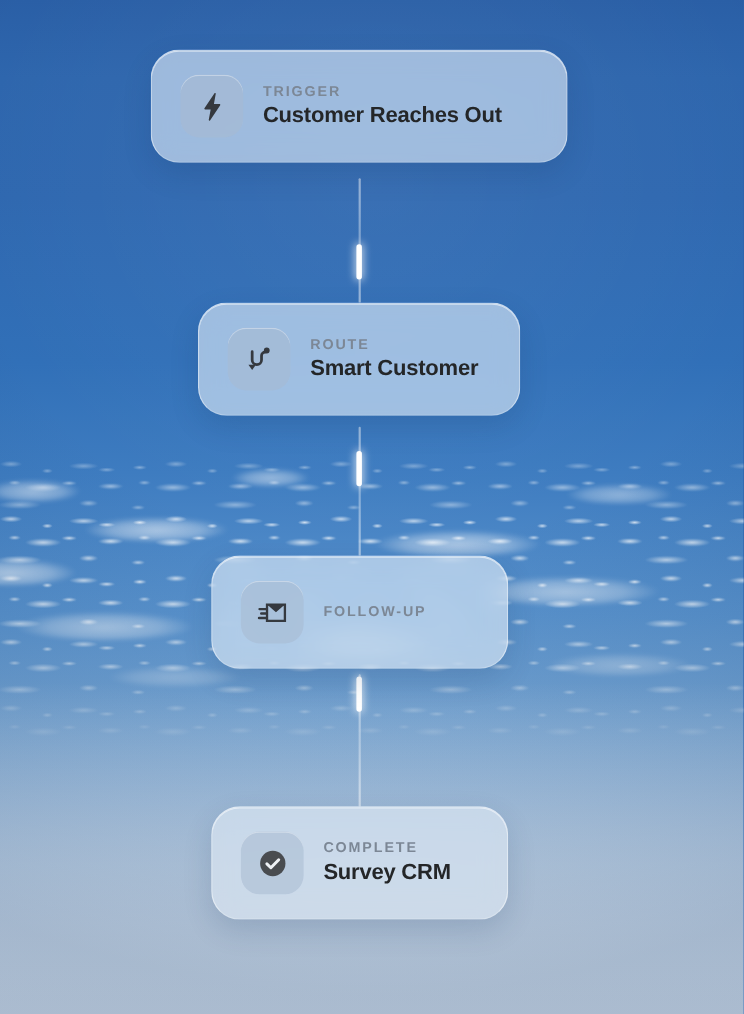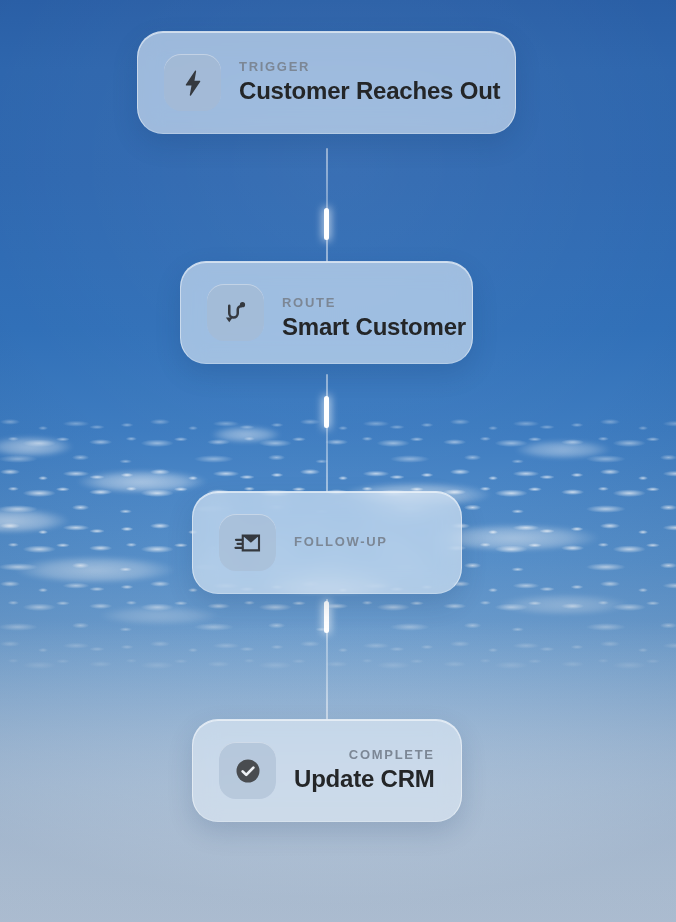--- a/index.html
+++ b/index.html
@@ -100,20 +100,21 @@
   .haze {
     position: absolute;
     left: 0; right: 0;
     background: linear-gradient(180deg, rgba(255,255,255,0) 0%, rgba(226,236,246,0.55) 55%, rgba(222,232,243,0.85) 100%);
   }
 
   
   #flow {
     position: absolute;
     inset: 0;
+    margin-top: 14px;
   }
 
   .connector {
     position: absolute;
     width: 2px;
     background: linear-gradient(180deg, rgba(255,255,255,0.50) 0%, rgba(255,255,255,0.34) 50%, rgba(255,255,255,0.50) 100%);
     border-radius: 1px;
   }
   .pulse {
     position: absolute;
@@ -163,21 +164,21 @@
   .eyebrow {
     font-size: 13px;
     font-weight: 700;
     letter-spacing: 1.7px;
     color: #7c8795;
     text-transform: uppercase;
     line-height: 1.1;
     white-space: nowrap;
   }
   .title {
-    font-size: 24px;
+    font-size: 20px;
     font-weight: 700;
     color: #242628;
     letter-spacing: -0.2px;
     line-height: 1.15;
     white-space: nowrap;
   }
 </style>
 </head>
 <body>
 
@@ -235,21 +236,21 @@
         <svg width="30" height="30" viewBox="0 0 24 24" aria-hidden="true">
           <path d="M13.6 2.2 6.3 13.1c-.25.37.02.87.47.87h4.04l-1.4 7.6c-.1.55.6.86.93.41l7.4-11.0c.25-.37-.02-.87-.47-.87h-4.1l1.35-7.5c.1-.55-.6-.86-.92-.41z" fill="#35393f"></path>
         </svg>
       </div>
       <div class="card-text">
         <div class="eyebrow">TRIGGER</div>
         <div class="title">Customer Reaches Out</div>
       </div>
     </div>
 
-    <div class="card" style="left:180px; top:261px; width:293px;align-items:flex-end;">
+    <div class="card" style="left:180px; top:261px; width:293px;">
       <div class="icon-tile">
         <svg width="30" height="30" viewBox="0 0 24 24" aria-hidden="true">
           <path d="M6.6 6.2v6.0c0 2.0 1.6 3.4 3.4 3.4 1.9 0 3.4-1.5 3.4-3.4V9.1c0-1.5 1.2-2.6 2.6-2.6" fill="none" stroke="#35393f" stroke-width="2.0" stroke-linecap="round"></path>
           <path d="M6.6 19.4 3.9 15.6h5.4z" fill="#35393f"></path>
           <circle cx="17.2" cy="5.3" r="2.1" fill="#35393f"></circle>
         </svg>
       </div>
       <div class="card-text">
         <div class="eyebrow">ROUTE</div>
         <div class="title">Smart Customer</div>
@@ -262,27 +263,27 @@
           <path d="M7.8 6.1h13.0v11.8H7.8z" fill="none" stroke="#35393f" stroke-width="1.7"></path>
           <path d="M7.8 6.1h13.0l-6.5 5.6z" fill="#35393f"></path>
           <path d="M2.4 9.4h5.0M3.6 12.6h3.8M2.0 15.8h5.4" stroke="#35393f" stroke-width="1.8" stroke-linecap="round" fill="none"></path>
         </svg>
       </div>
       <div class="card-text">
         <div class="eyebrow">FOLLOW-UP</div>
       </div>
     </div>
 
-    <div class="card" style="left:192px; top:719px; width:270px;text-align:right;">
+    <div class="card" style="left:192px; top:719px; width:270px;">
       <div class="icon-tile">
         <svg width="30" height="30" viewBox="0 0 24 24" aria-hidden="true">
           <circle cx="12" cy="12" r="9.2" fill="#494c50"></circle>
           <path d="M7.7 12.3 10.6 15.1l5.7-5.8" fill="none" stroke="#eef1f5" stroke-width="2.2" stroke-linecap="round" stroke-linejoin="round"></path>
         </svg>
       </div>
       <div class="card-text">
         <div class="eyebrow">COMPLETE</div>
-        <div class="title">Update CRM</div>
+        <div class="title">Survey CRM</div>
       </div>
     </div>
 
   </div>
 </div>
 
 </body></html>

